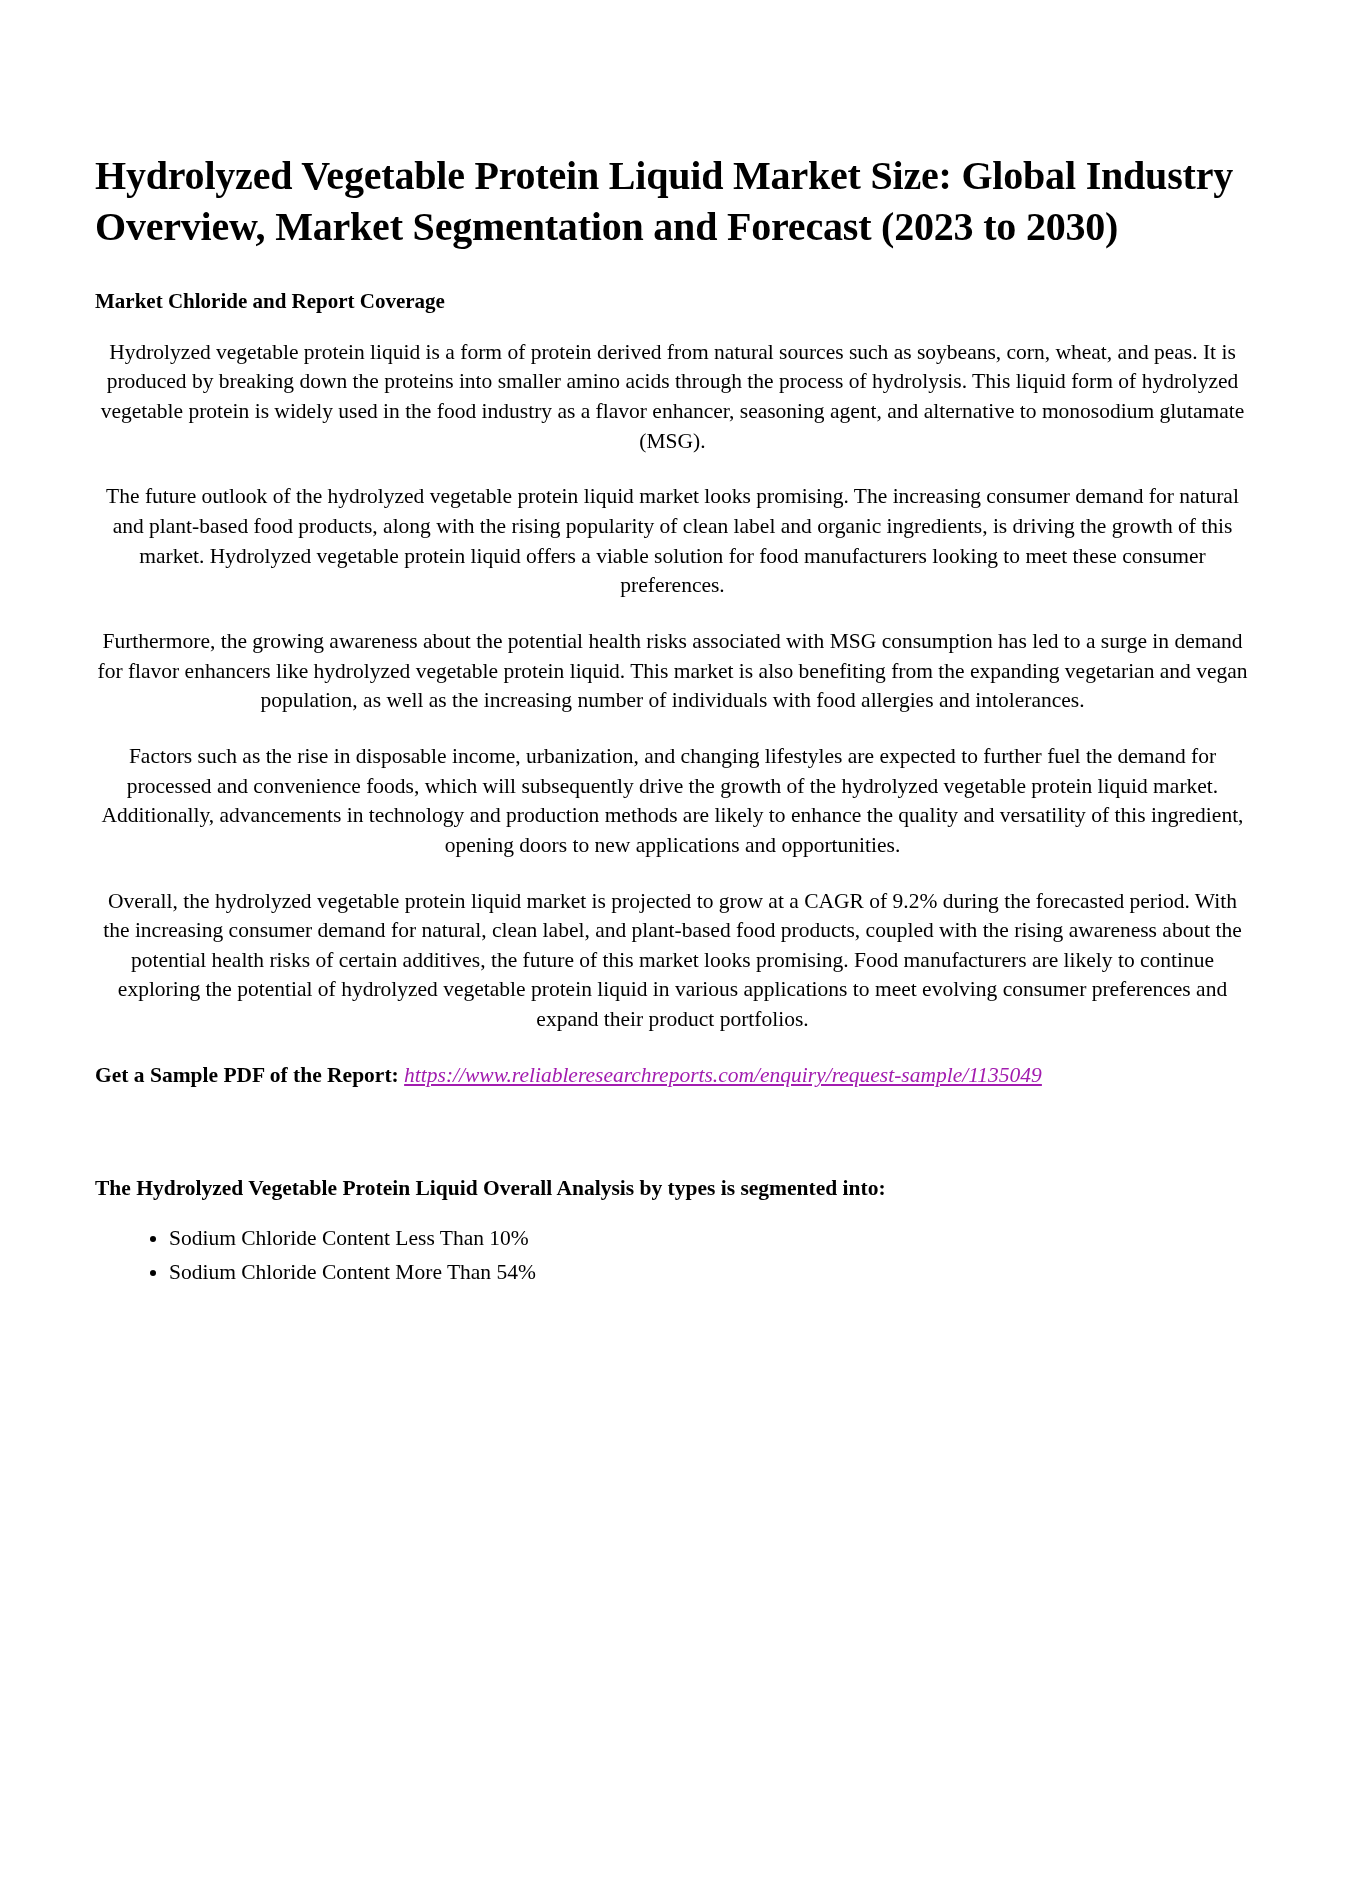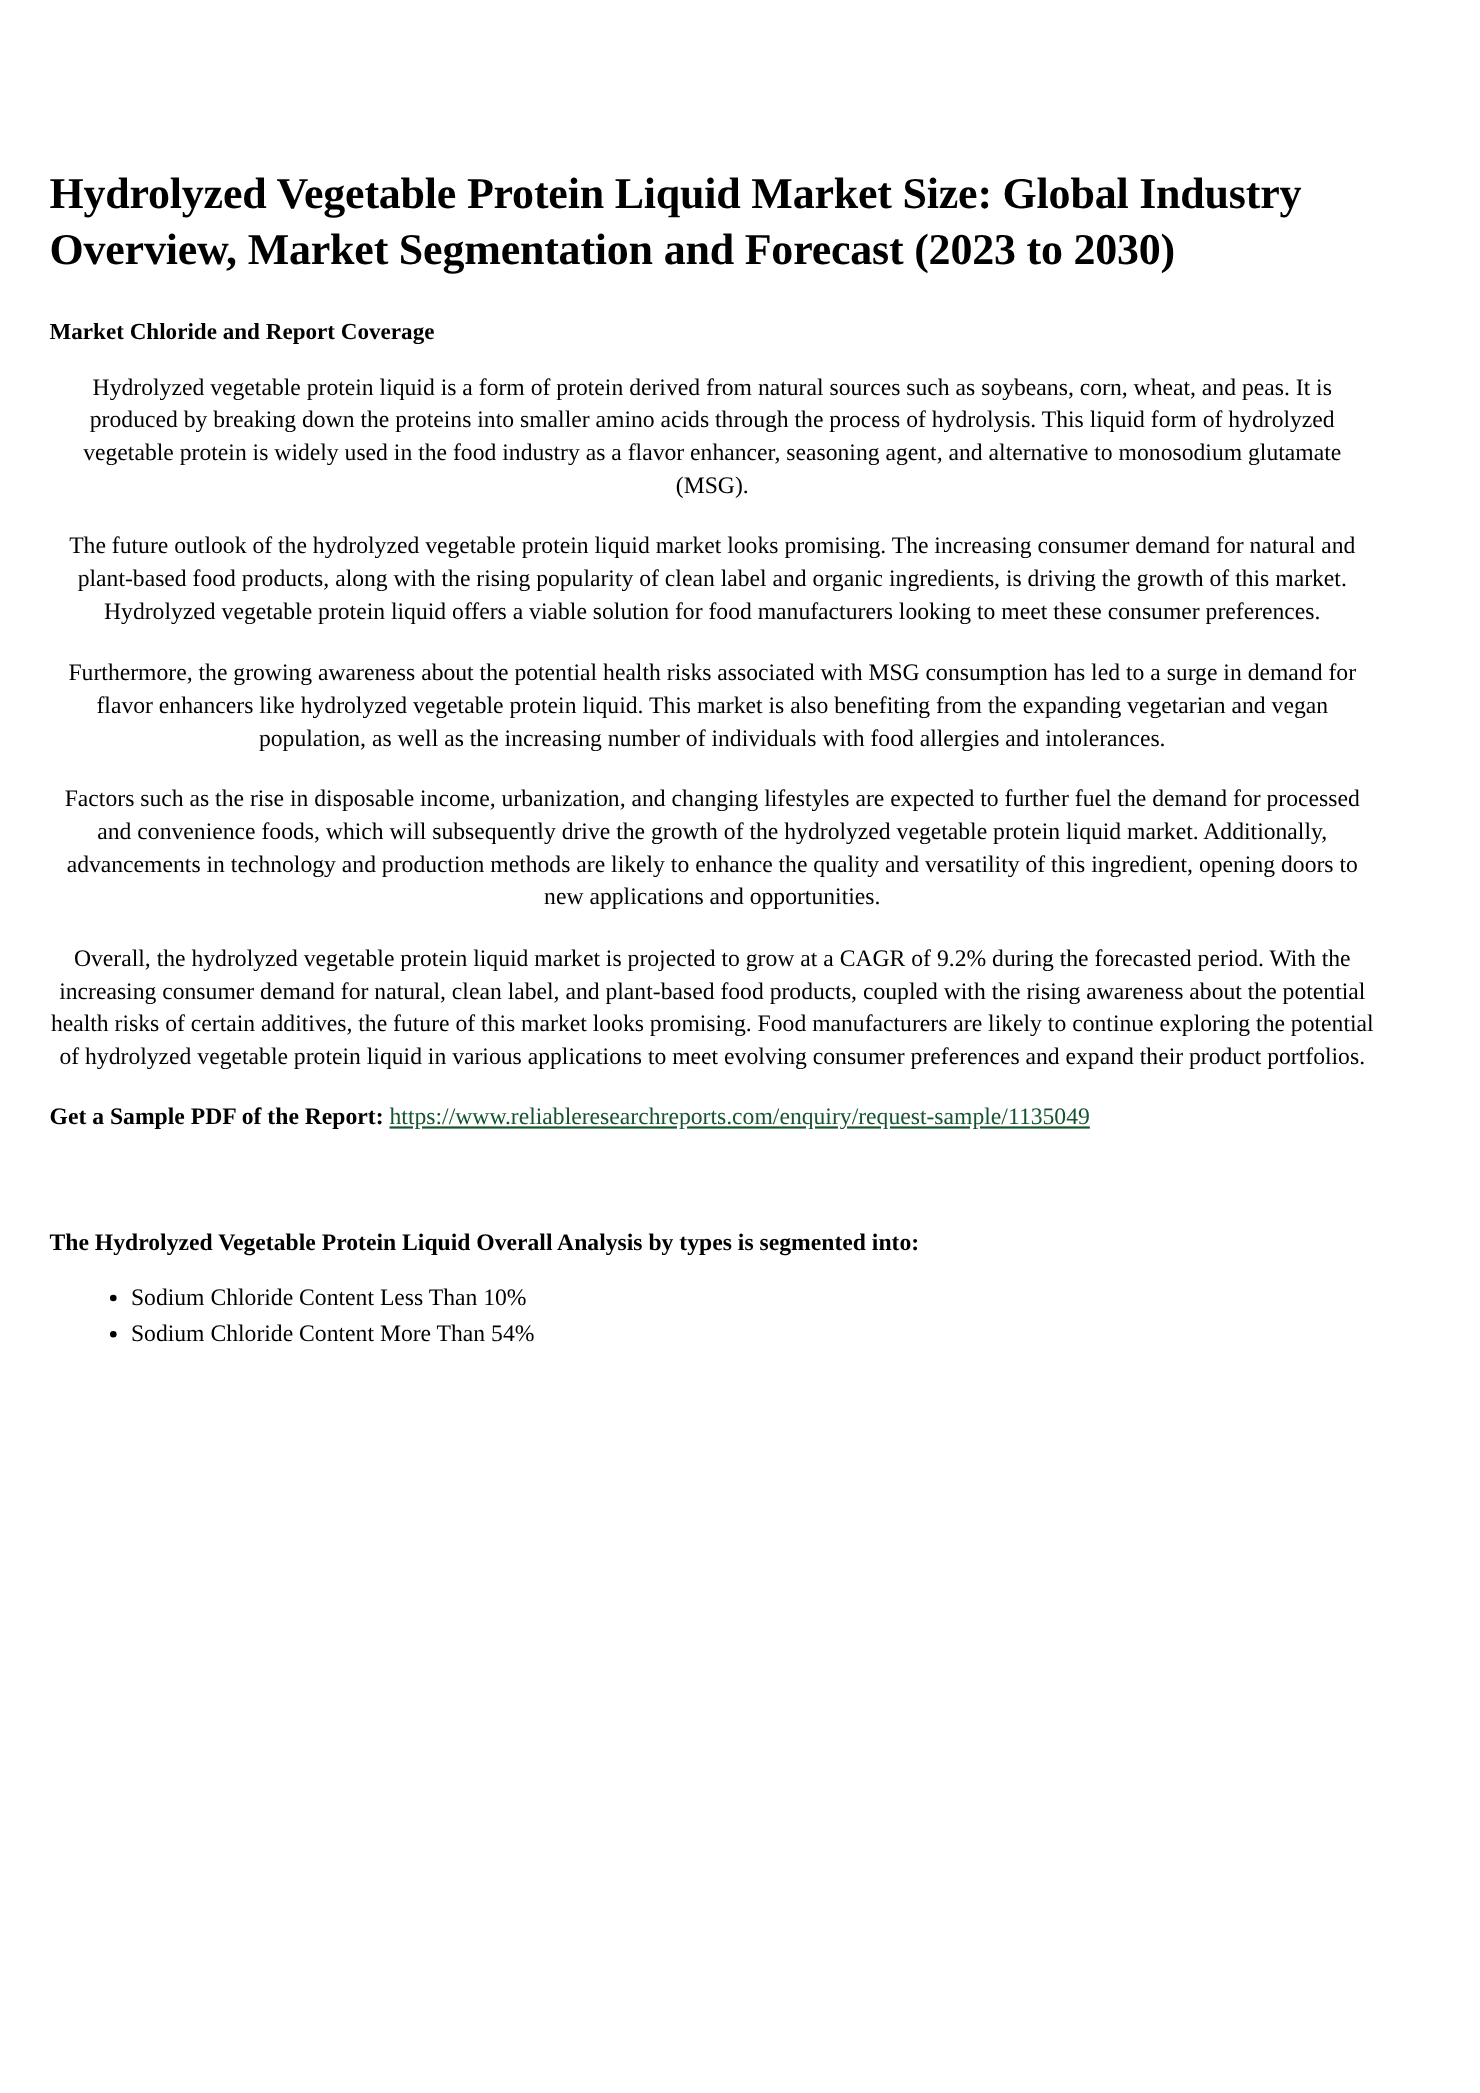--- a/index.html
+++ b/index.html
@@ -10,21 +10,21 @@
   body {
     width: 1345px;
     min-height: 1903px;
     font-family: "Liberation Serif", "DejaVu Serif", serif;
     color: #000000;
   }
   .page {
     width: 1345px;
     min-height: 1903px;
     box-sizing: border-box;
-    padding: 150px 95px 60px 45px;
+    padding: 150px 95px 60px 95px;
     background: #ffffff;
   }
   h1.doc-title {
     font-family: "Liberation Serif", "DejaVu Serif", serif;
     font-size: 40px;
     line-height: 1.28;
     font-weight: bold;
     margin: 0 0 36px 0;
     letter-spacing: -0.2px;
   }
@@ -42,23 +42,24 @@
   }
   .link-para {
     font-size: 21.5px;
     line-height: 1.38;
     margin: 0 0 26px 0;
   }
   .link-label {
     font-weight: bold;
   }
   a.report-link {
-    color: #14532d;
+    color: #a21caf;
     text-decoration: underline;
     word-break: break-all;
+    font-style: italic;
   }
   .spacer {
     height: 58px;
   }
   .seg-heading {
     font-size: 21px;
     font-weight: bold;
     margin: 0 0 26px 0;
   }
   .seg-sub {

